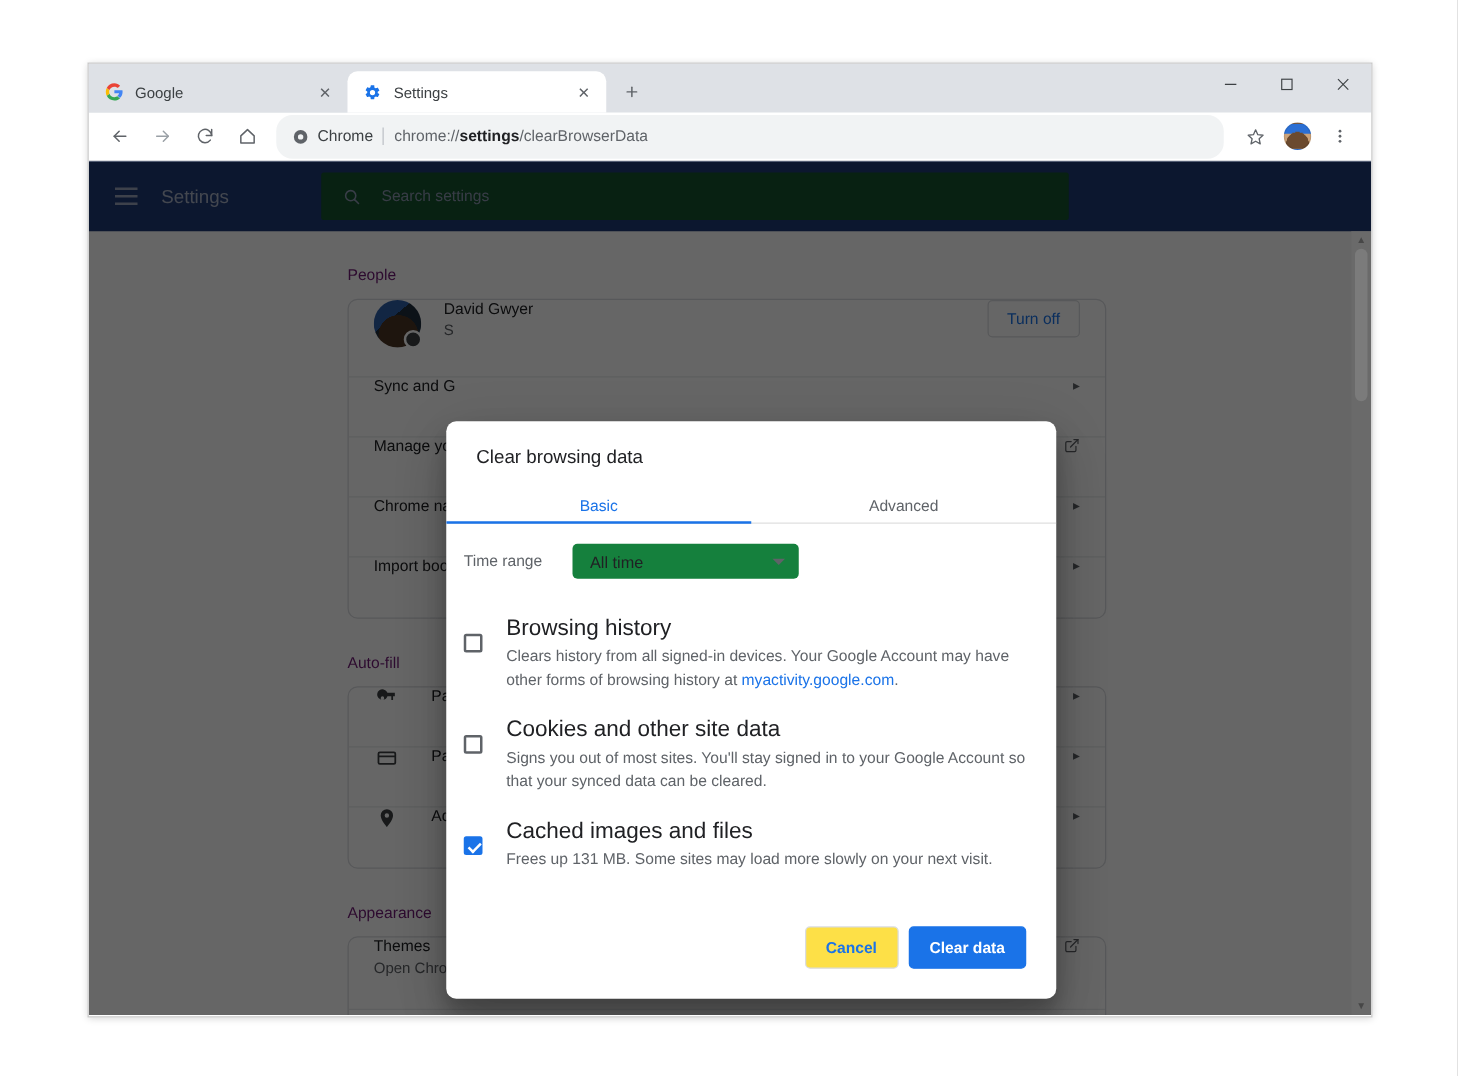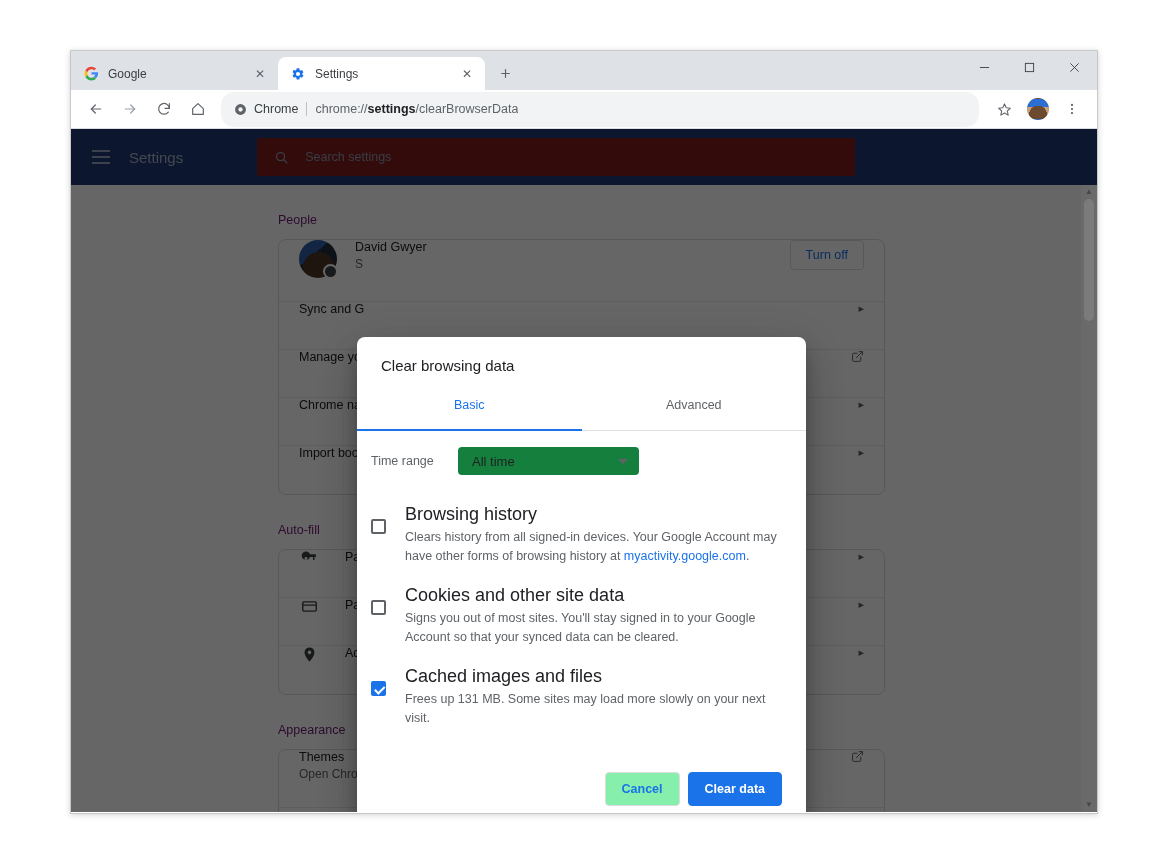--- a/index.html
+++ b/index.html
@@ -175,21 +175,21 @@
   .hamburger i { display: block; height: 2px; background: #9aa4bb; }
   .settings-title {
     margin-left: 19px;
     color: #a8b1c6;
     font-size: 15px;
   }
   .search-box {
     margin-left: 74px;
     width: 598px;
     height: 38px;
-    background: #7f1d1d;
+    background: #14532d;
     border-radius: 2px;
     display: flex;
     align-items: center;
     padding: 0 17px;
     box-sizing: border-box;
   }
   .search-box .sicon { color: #8e99b3; display:flex; align-items:center; }
   .search-box .sph { margin-left: 16px; color: #8c96b0; font-size: 12.5px; }
 
   
@@ -297,21 +297,21 @@
     height: 122px;
     background: #7b7b7b;
     border-radius: 5px;
   }
   .sb-arrow { color: #474747; font-size: 8px; line-height: 1; padding: 3px 0; }
 
   
   .dialog {
     position: absolute;
     left: 286px; top: 208px;
-    width: 449px;
+    width: 488px;
     background: #ffffff;
     border-radius: 8px;
     box-shadow: 0 11px 15px rgba(0,0,0,0.20), 0 9px 46px rgba(0,0,0,0.12), 0 24px 38px rgba(0,0,0,0.14);
     z-index: 10;
     overflow: hidden;
   }
   .dlg-title {
     font-size: 15px;
     color: #202124;
     padding: 20px 24px 15px 24px;
@@ -319,21 +319,21 @@
   .dlg-tabs {
     display: flex;
     border-bottom: 1px solid #e0e0e0;
     position: relative;
   }
   .dlg-tab {
     flex: 1 1 50%;
     text-align: center;
     font-size: 12.5px;
     font-weight: 500;
-    padding: 9px 0 18px 0;
+    padding: 9px 0 6px 0;
     color: #5f6368;
   }
   .dlg-tab.sel { color: #1a73e8; }
   .dlg-tab-underline {
     position: absolute;
     bottom: -1px; left: 0;
     width: 50%;
     height: 2px;
     background: #1a73e8;
   }
@@ -420,21 +420,21 @@
     gap: 8px;
   }
   .btn {
     font-size: 12.5px;
     font-weight: 700;
     border-radius: 4px;
     padding: 9px 16px;
     box-sizing: border-box;
   }
   .btn-cancel {
-    background: #86efac;
+    background: #fde047;
     color: #1a73e8;
     border: 1px solid #dadce0;
   }
   .btn-primary {
     background: #1a73e8;
     color: #ffffff;
     border: 1px solid #1a73e8;
   }
 </style>
 </head>

